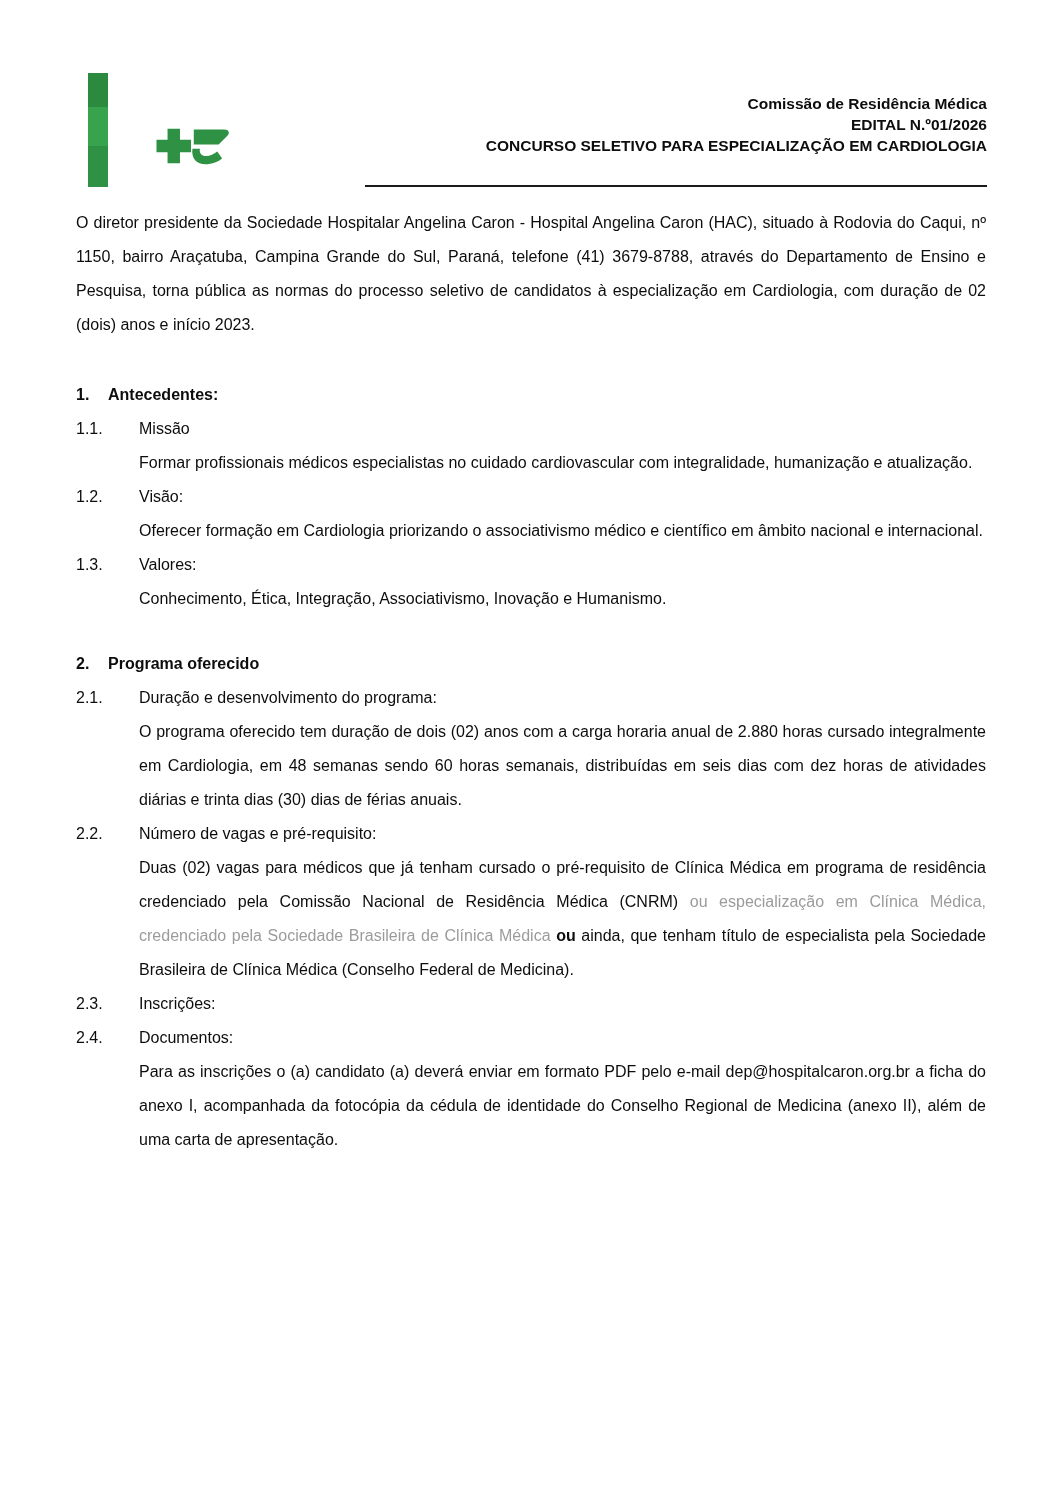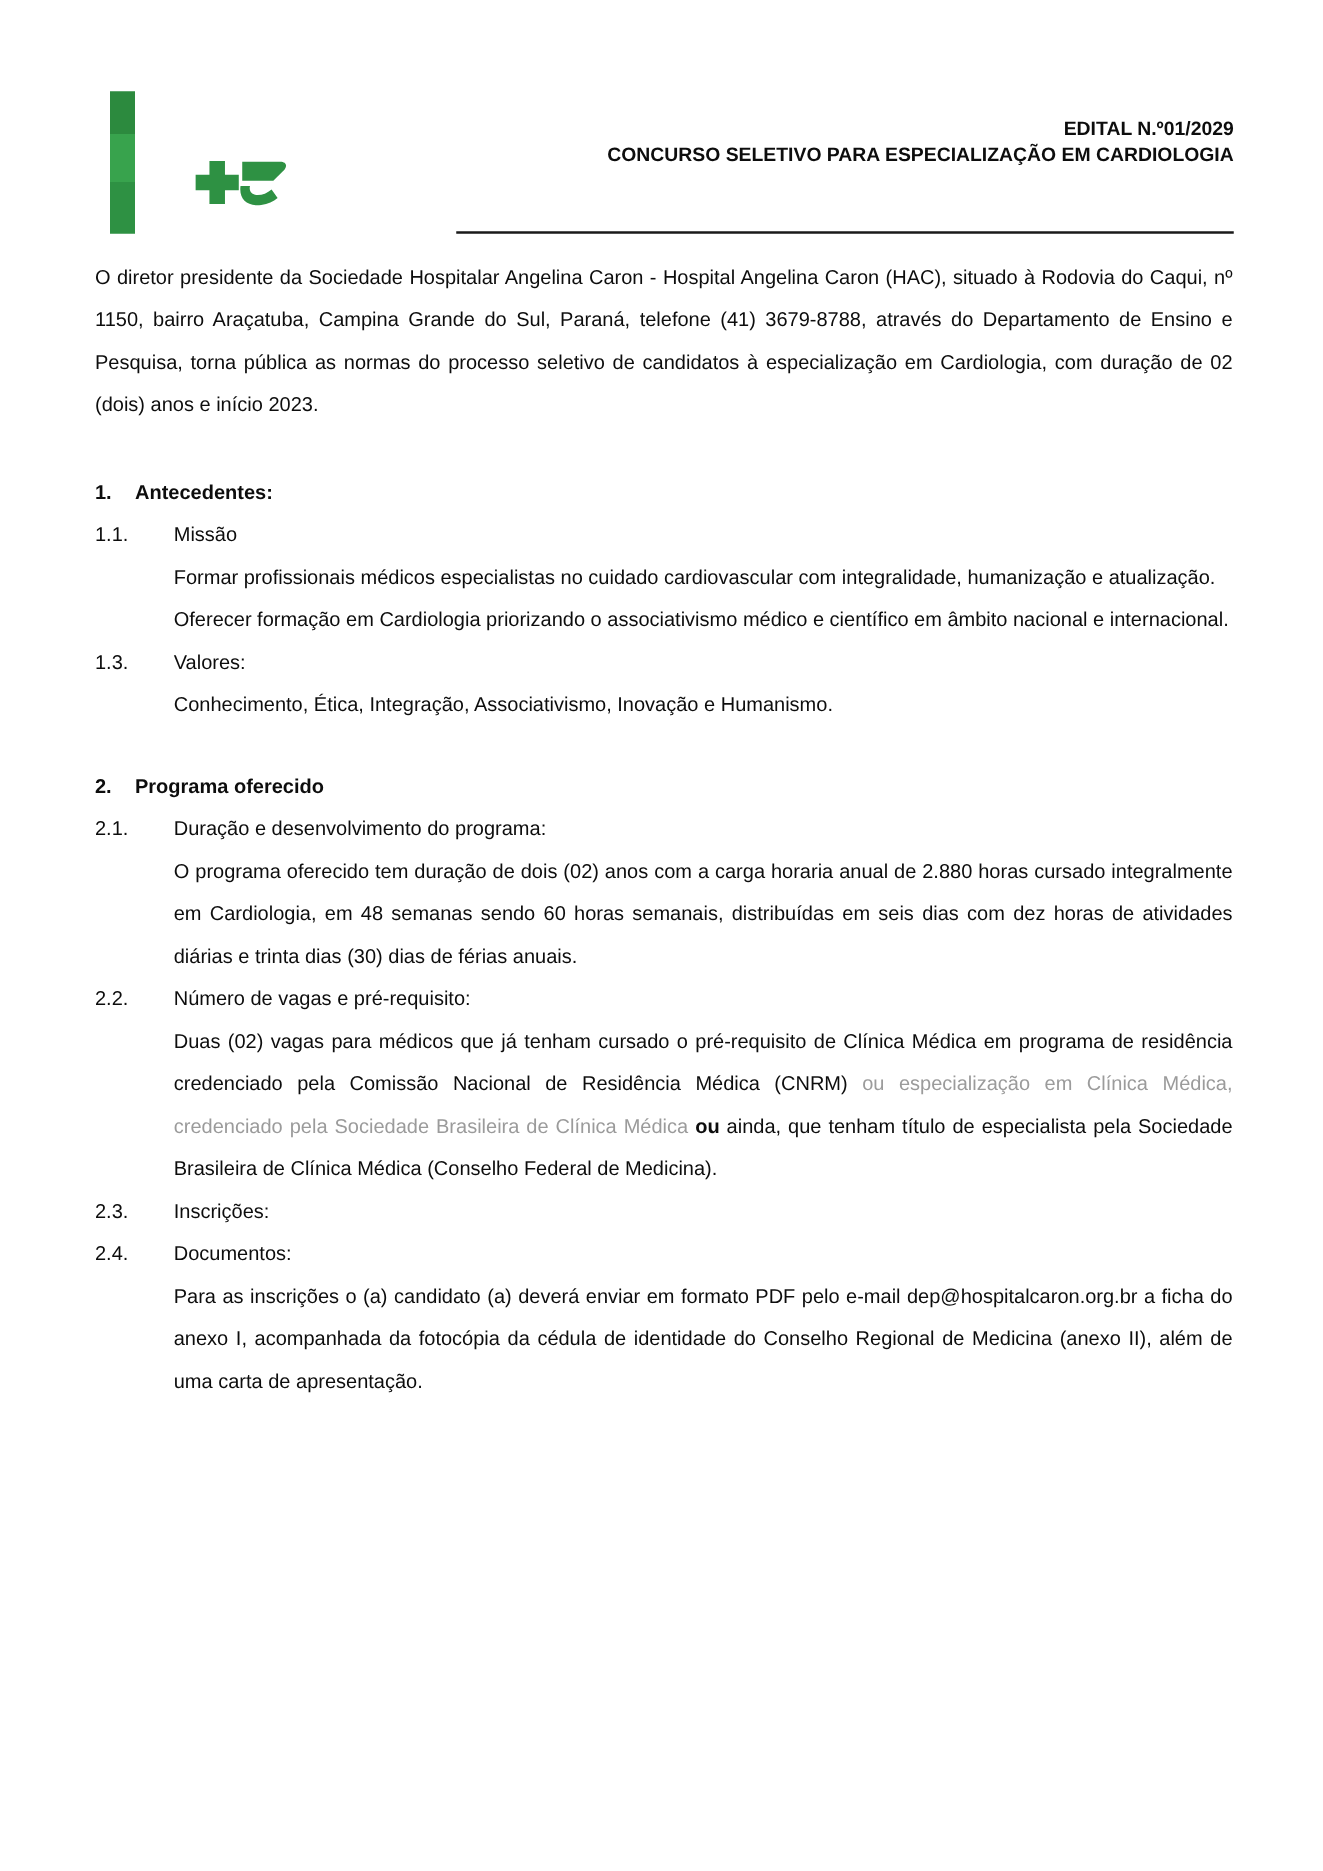--- a/index.html
+++ b/index.html
@@ -47,41 +47,46 @@
         <svg class="logo-mark" viewBox="0 0 150 84" aria-hidden="true">
           <g fill="#2e9143">
             <path d="M12 33h16V17h18v16h16v18H46v16H28V51H12z"></path>
             <path d="M66 18h44c7 0 9 5 4 10L102 40H66z"></path>
             <path d="M64 46c-2 16 8 24 24 22 8-1 14-4 19-8l-7-10c-6 5-14 8-20 6-5-2-6-6-5-10z"></path>
           </g>
         </svg>
       </div>
     </div>
     <div class="header-meta">
-      <div>EDITAL N.º01/2029</div>
+      <div>Comissão de Residência Médica</div>
+      <div>EDITAL N.º01/2026</div>
       <div>CONCURSO SELETIVO PARA ESPECIALIZAÇÃO EM CARDIOLOGIA</div>
     </div>
   </header>
   <hr class="header-rule">
 
   <main class="doc-main">
 
     <p class="intro">O diretor presidente da Sociedade Hospitalar Angelina Caron - Hospital Angelina Caron (HAC), situado à Rodovia do Caqui, nº 1150, bairro Araçatuba, Campina Grande do Sul, Paraná, telefone (41) 3679-8788, através do Departamento de Ensino e Pesquisa, torna pública as normas do processo seletivo de candidatos à especialização em Cardiologia, com duração de 02 (dois) anos e início 2023.</p>
 
     <div class="row h1 gap1">
       <span class="num">1.</span>
       <div class="content">Antecedentes:</div>
     </div>
 
     <div class="row sub">
       <span class="num">1.1.</span>
       <div class="content">Missão</div>
     </div>
     <div class="par i2">Formar profissionais médicos especialistas no cuidado cardiovascular com integralidade, humanização e atualização.</div>
 
+    <div class="row sub">
+      <span class="num">1.2.</span>
+      <div class="content">Visão:</div>
+    </div>
     <div class="par i2">Oferecer formação em Cardiologia priorizando o associativismo médico e científico em âmbito nacional e internacional.</div>
 
     <div class="row sub">
       <span class="num">1.3.</span>
       <div class="content">Valores:</div>
     </div>
     <div class="par i2">Conhecimento, Ética, Integração, Associativismo, Inovação e Humanismo.</div>
 
     <div class="row h1 gap2">
       <span class="num">2.</span>

